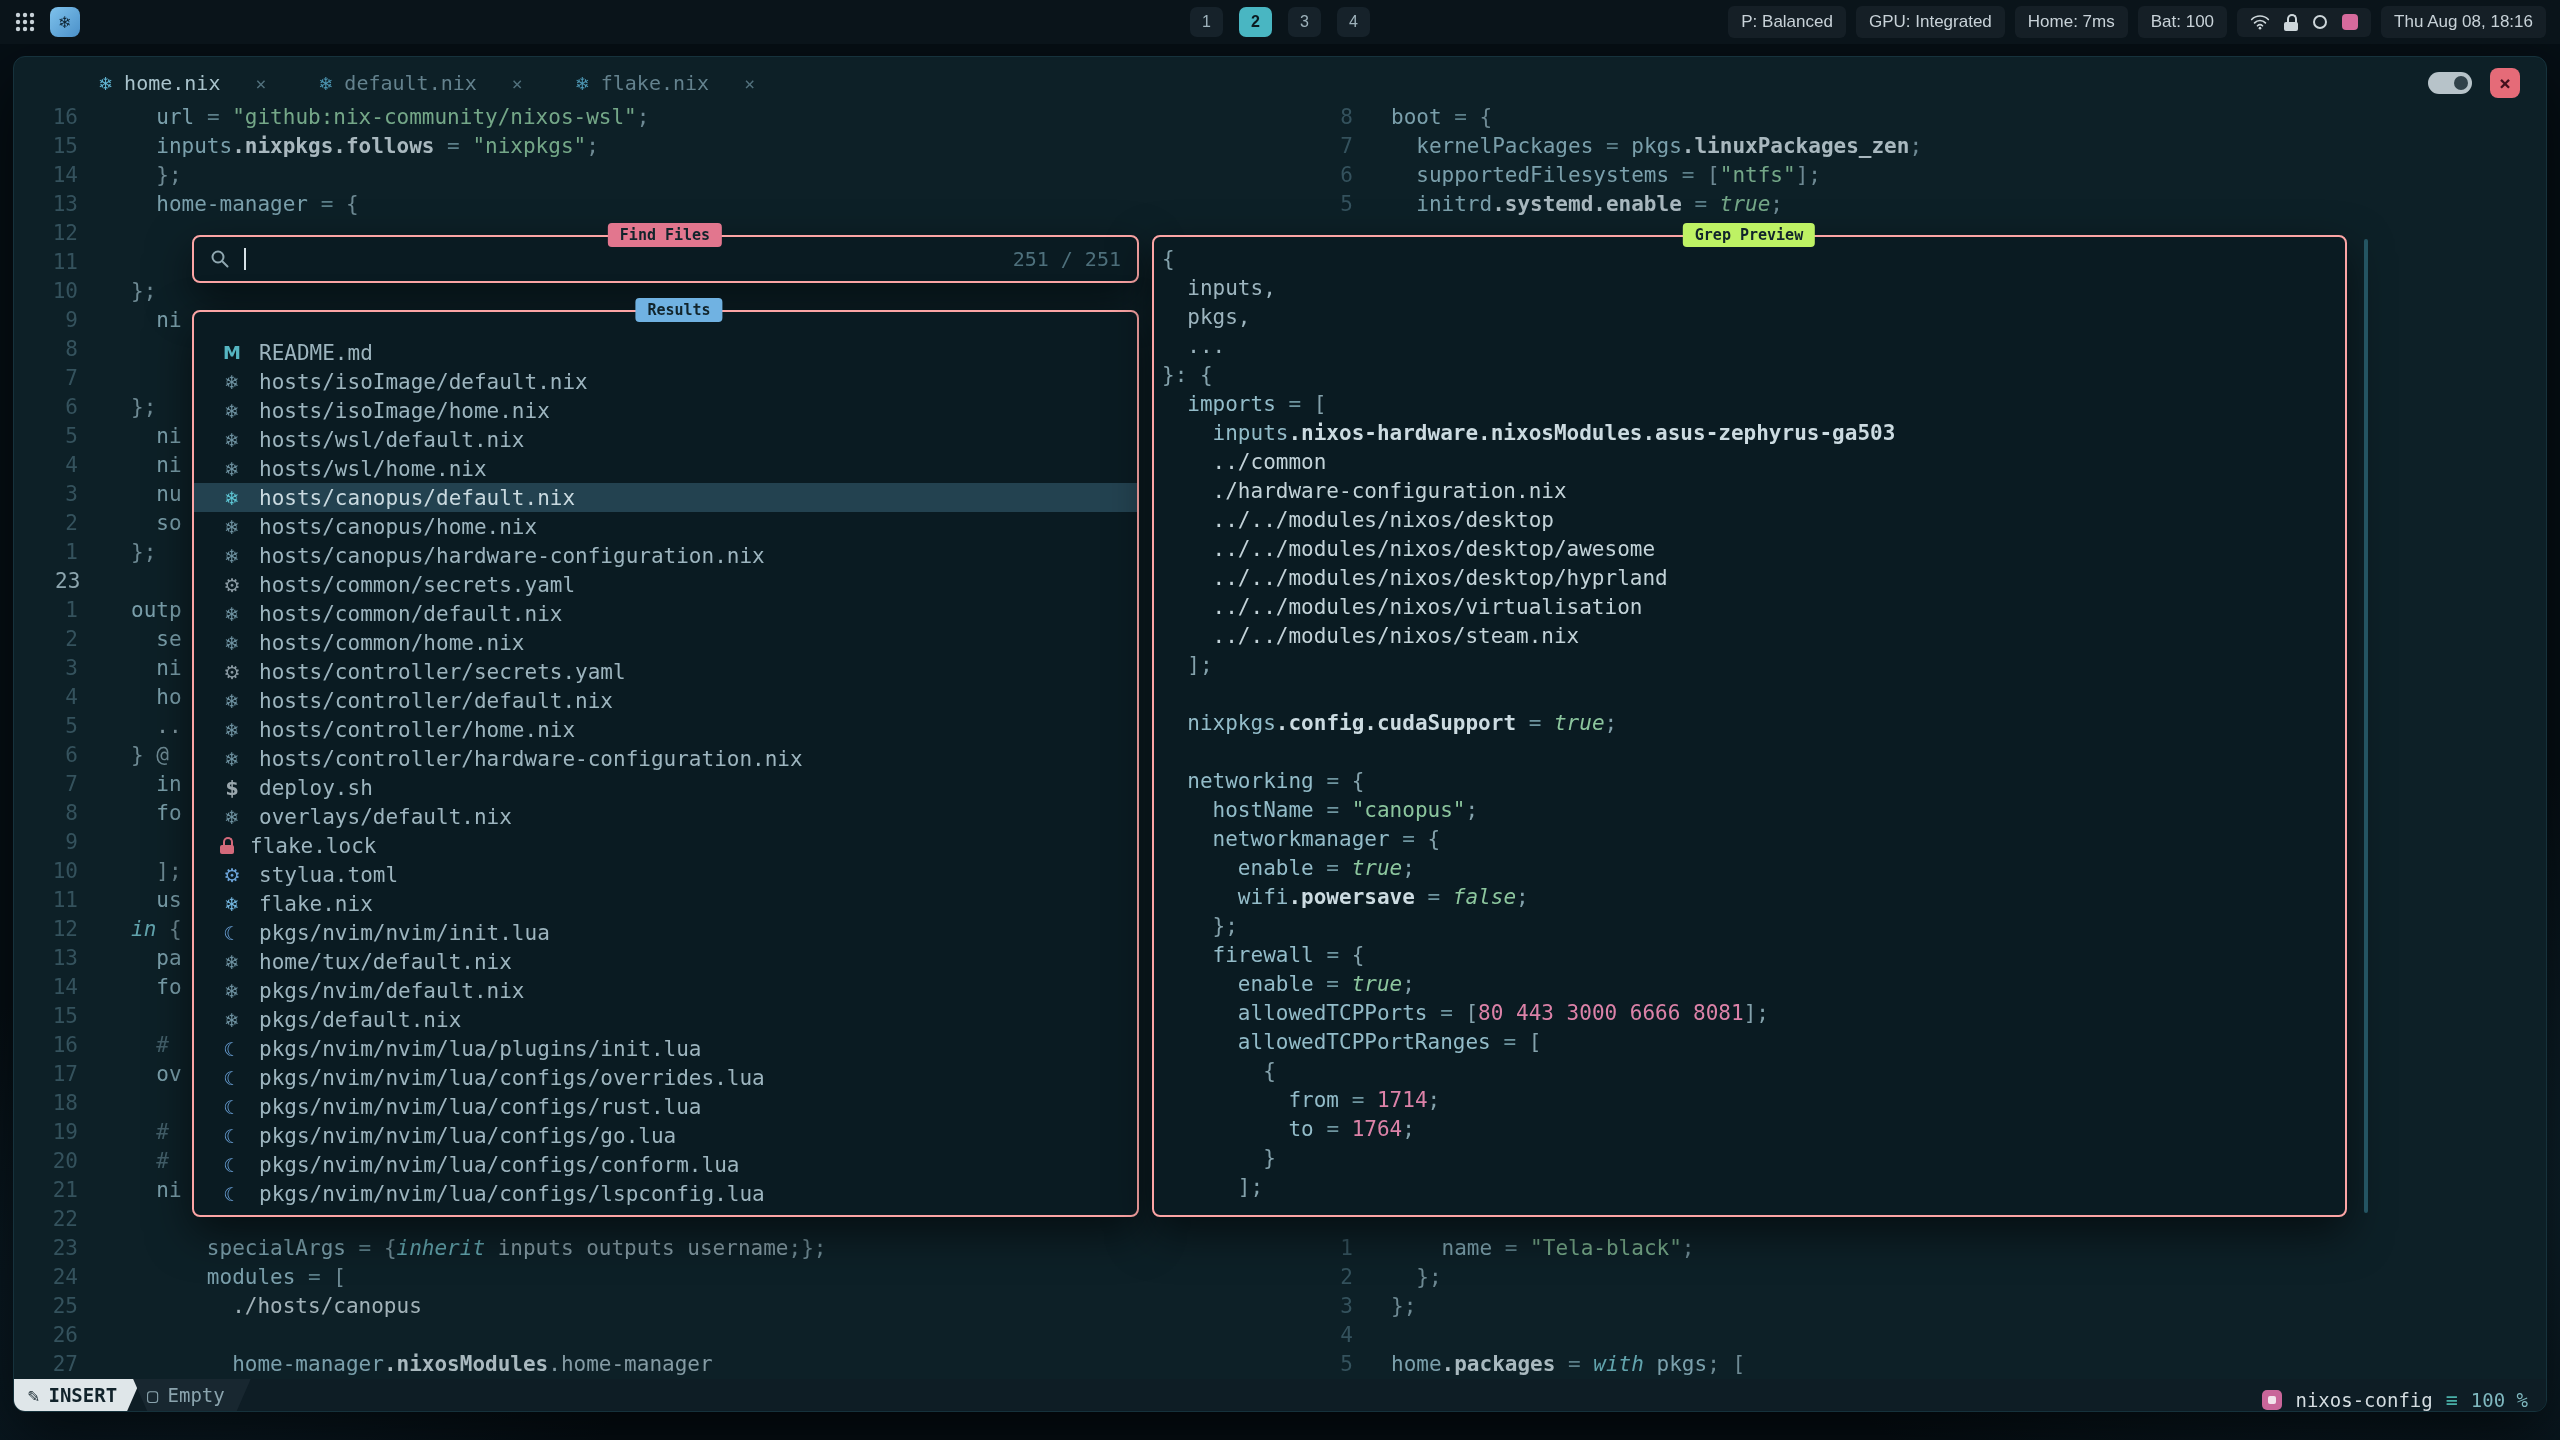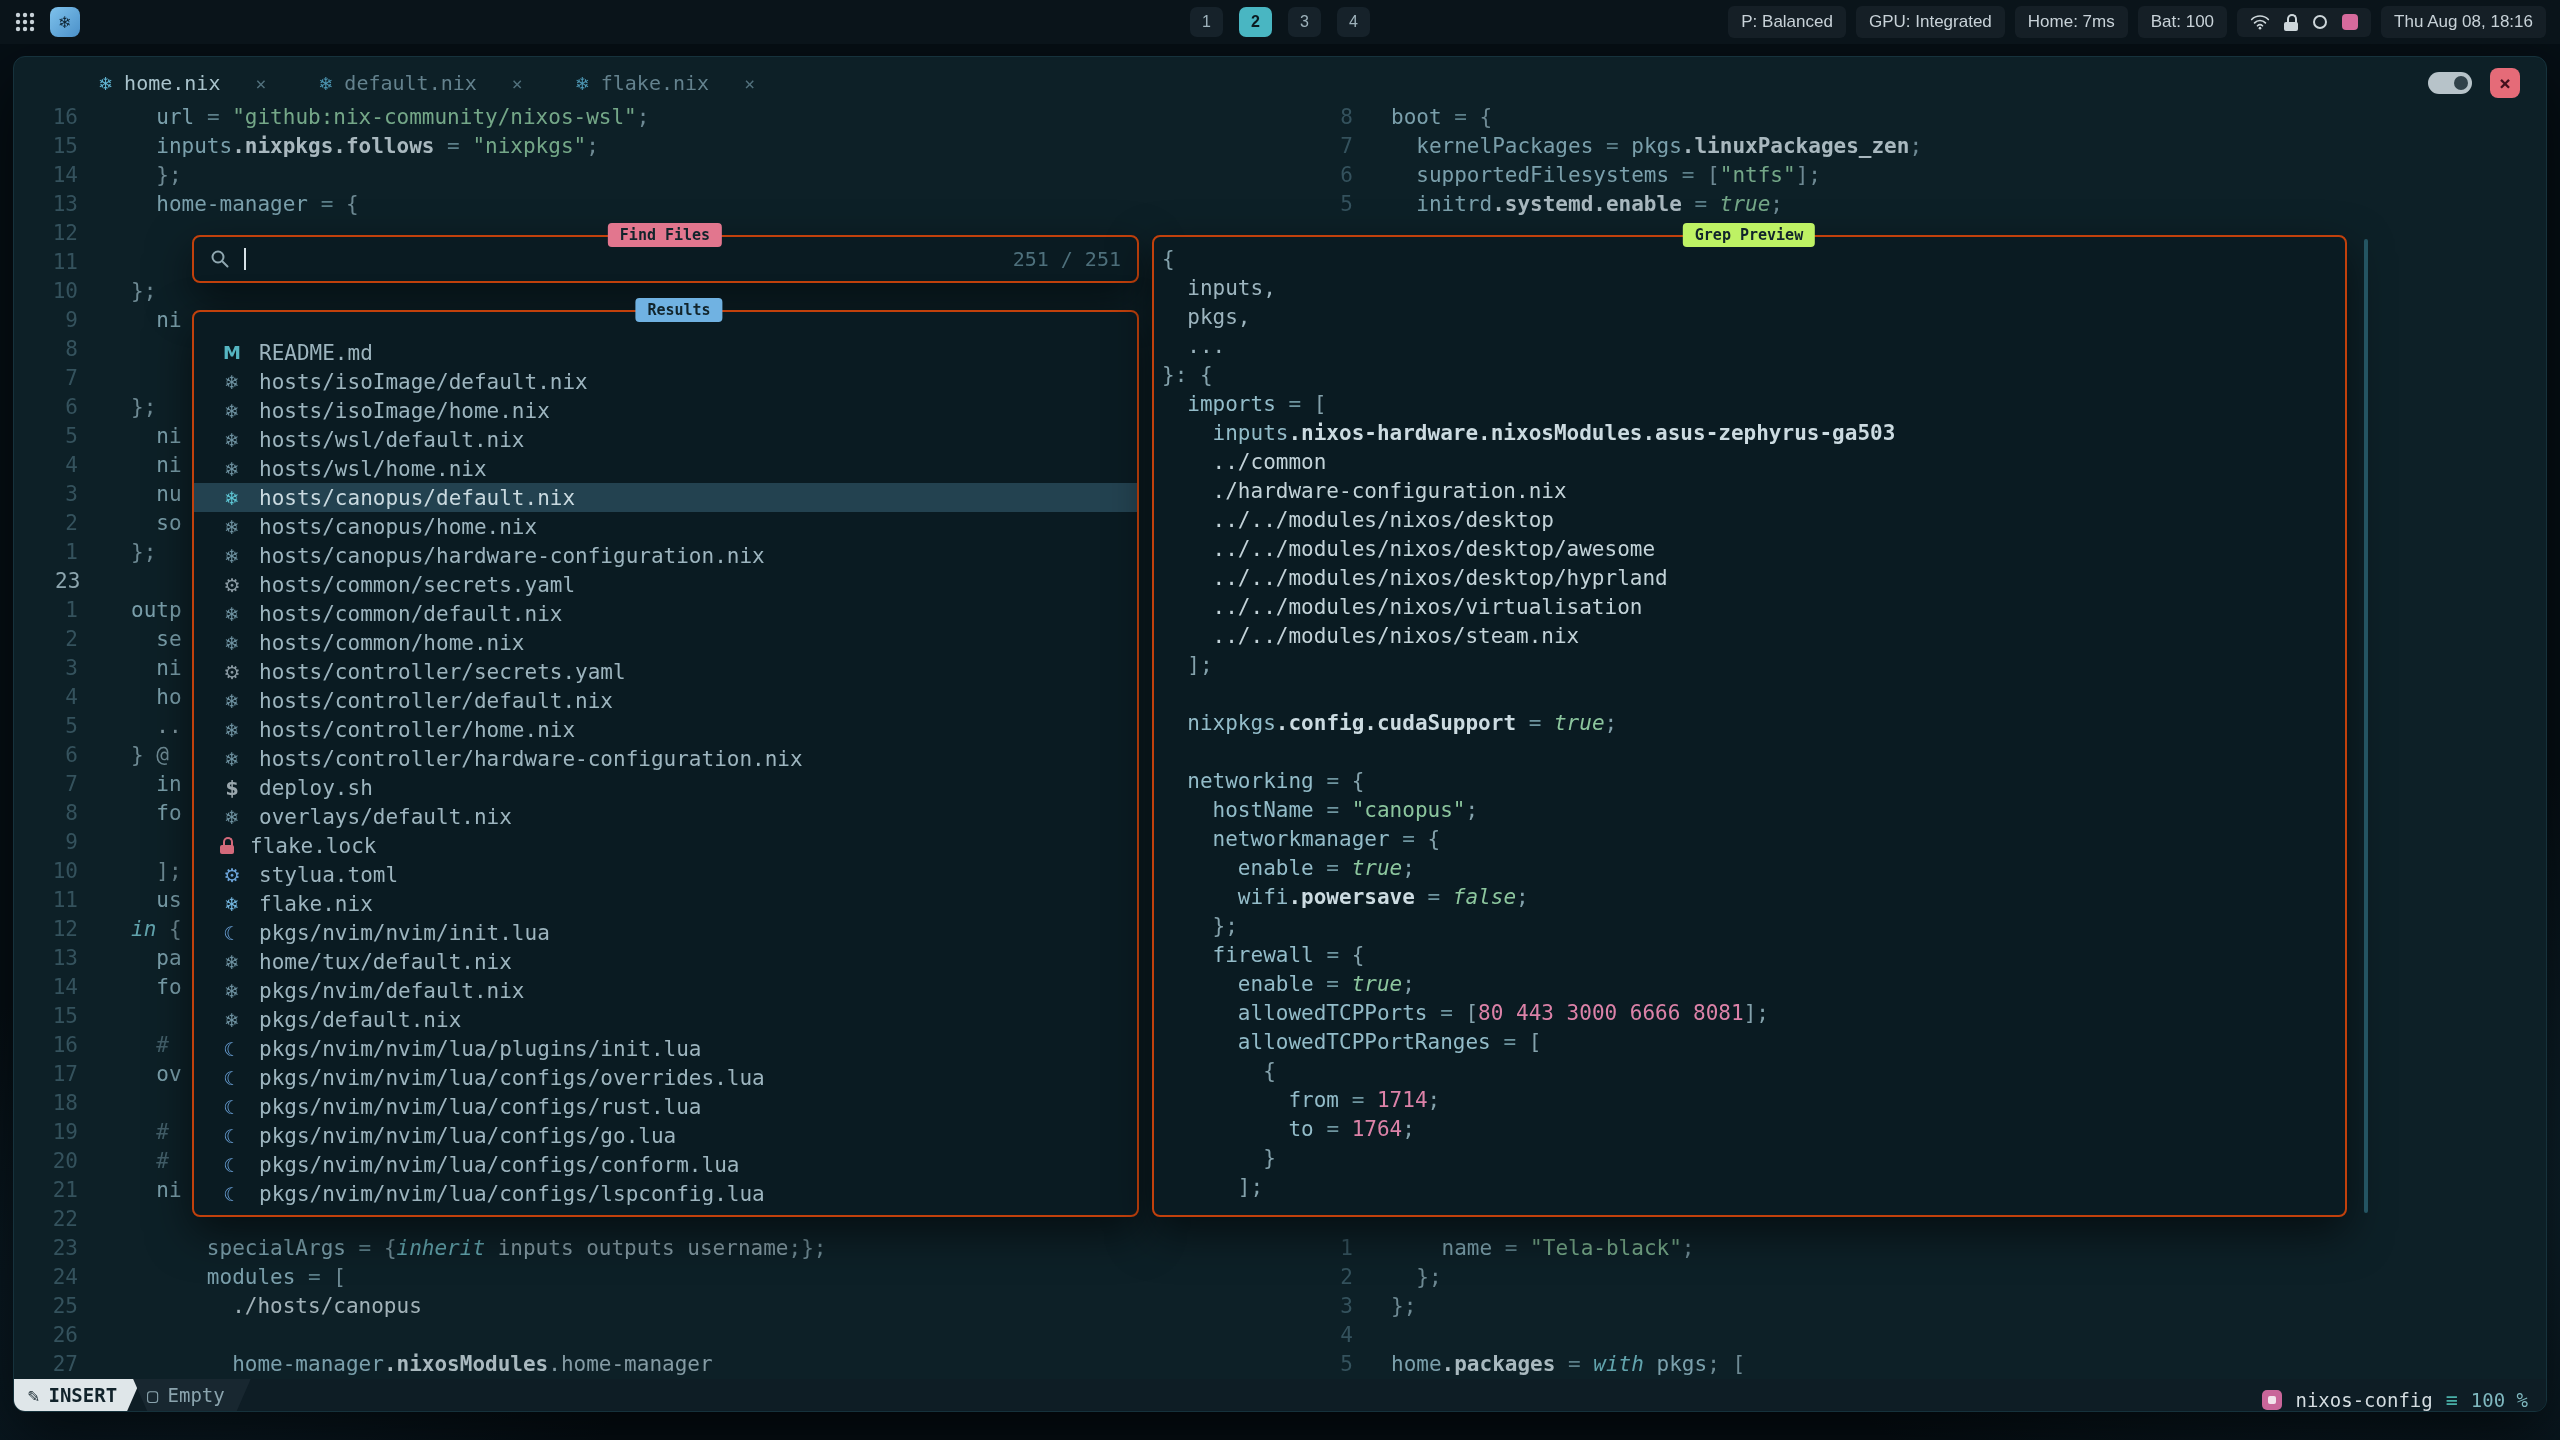--- a/index.html
+++ b/index.html
@@ -56,21 +56,21 @@
   .cline{display:flex;height:29px;white-space:pre;}
   .gut{flex:0 0 64px;text-align:right;color:#3d5d69;box-sizing:border-box;}
   .gut.cur{flex-basis:80px;text-align:left;padding-left:41px;color:#a9c3cc;}
   .code{padding-left:53px;white-space:pre;}
   .pane-right .code{padding-left:38px;}
   .tk-pl{color:#9db5bf;} .tk-id{color:#93bcc9;} .tk-b{color:#ccdbe1;font-weight:bold;}
   .tk-op{color:#6e95a0;} .tk-pun{color:#84a2ac;} .tk-str{color:#8cc69e;}
   .tk-num{color:#dc82a8;} .tk-bool{color:#8cc69e;font-style:italic;}
   .tk-kw{color:#74c1cb;font-style:italic;} .tk-cm{color:#4f6e79;} .tk-path{color:#c3d3d9;}
   
-  .float{position:absolute;background:#0a1b22;border:2px solid #c2410c;border-radius:8px;
+  .float{position:absolute;background:#0a1b22;border:2px solid #fca5a5;border-radius:8px;
     box-shadow:0 16px 44px rgba(0,0,0,.55);box-sizing:border-box;z-index:10;}
   .prompt{left:178px;top:178px;width:947px;height:48px;display:flex;align-items:center;padding:0 16px;}
   .caret{width:2px;height:22px;background:#d6e2e7;margin-left:14px;}
   .counter{margin-left:auto;color:#4e707c;font-size:20px;}
   .results{left:178px;top:253px;width:947px;height:907px;padding-top:26px;overflow:hidden;}
   .rrow{display:flex;align-items:center;height:29px;padding:0 12px 0 26px;gap:15px;color:#9db5bf;font-size:21px;}
   .rrow.selected{background:#234250;color:#c9d9df;}
   .rlabel{white-space:pre;}
   .fi{width:24px;display:inline-flex;justify-content:center;font-size:19px;font-family:"DejaVu Sans",sans-serif;}
   .fi-nix{color:#6f93a2;} .rrow.selected .fi-nix{color:#5ec6d4;}

